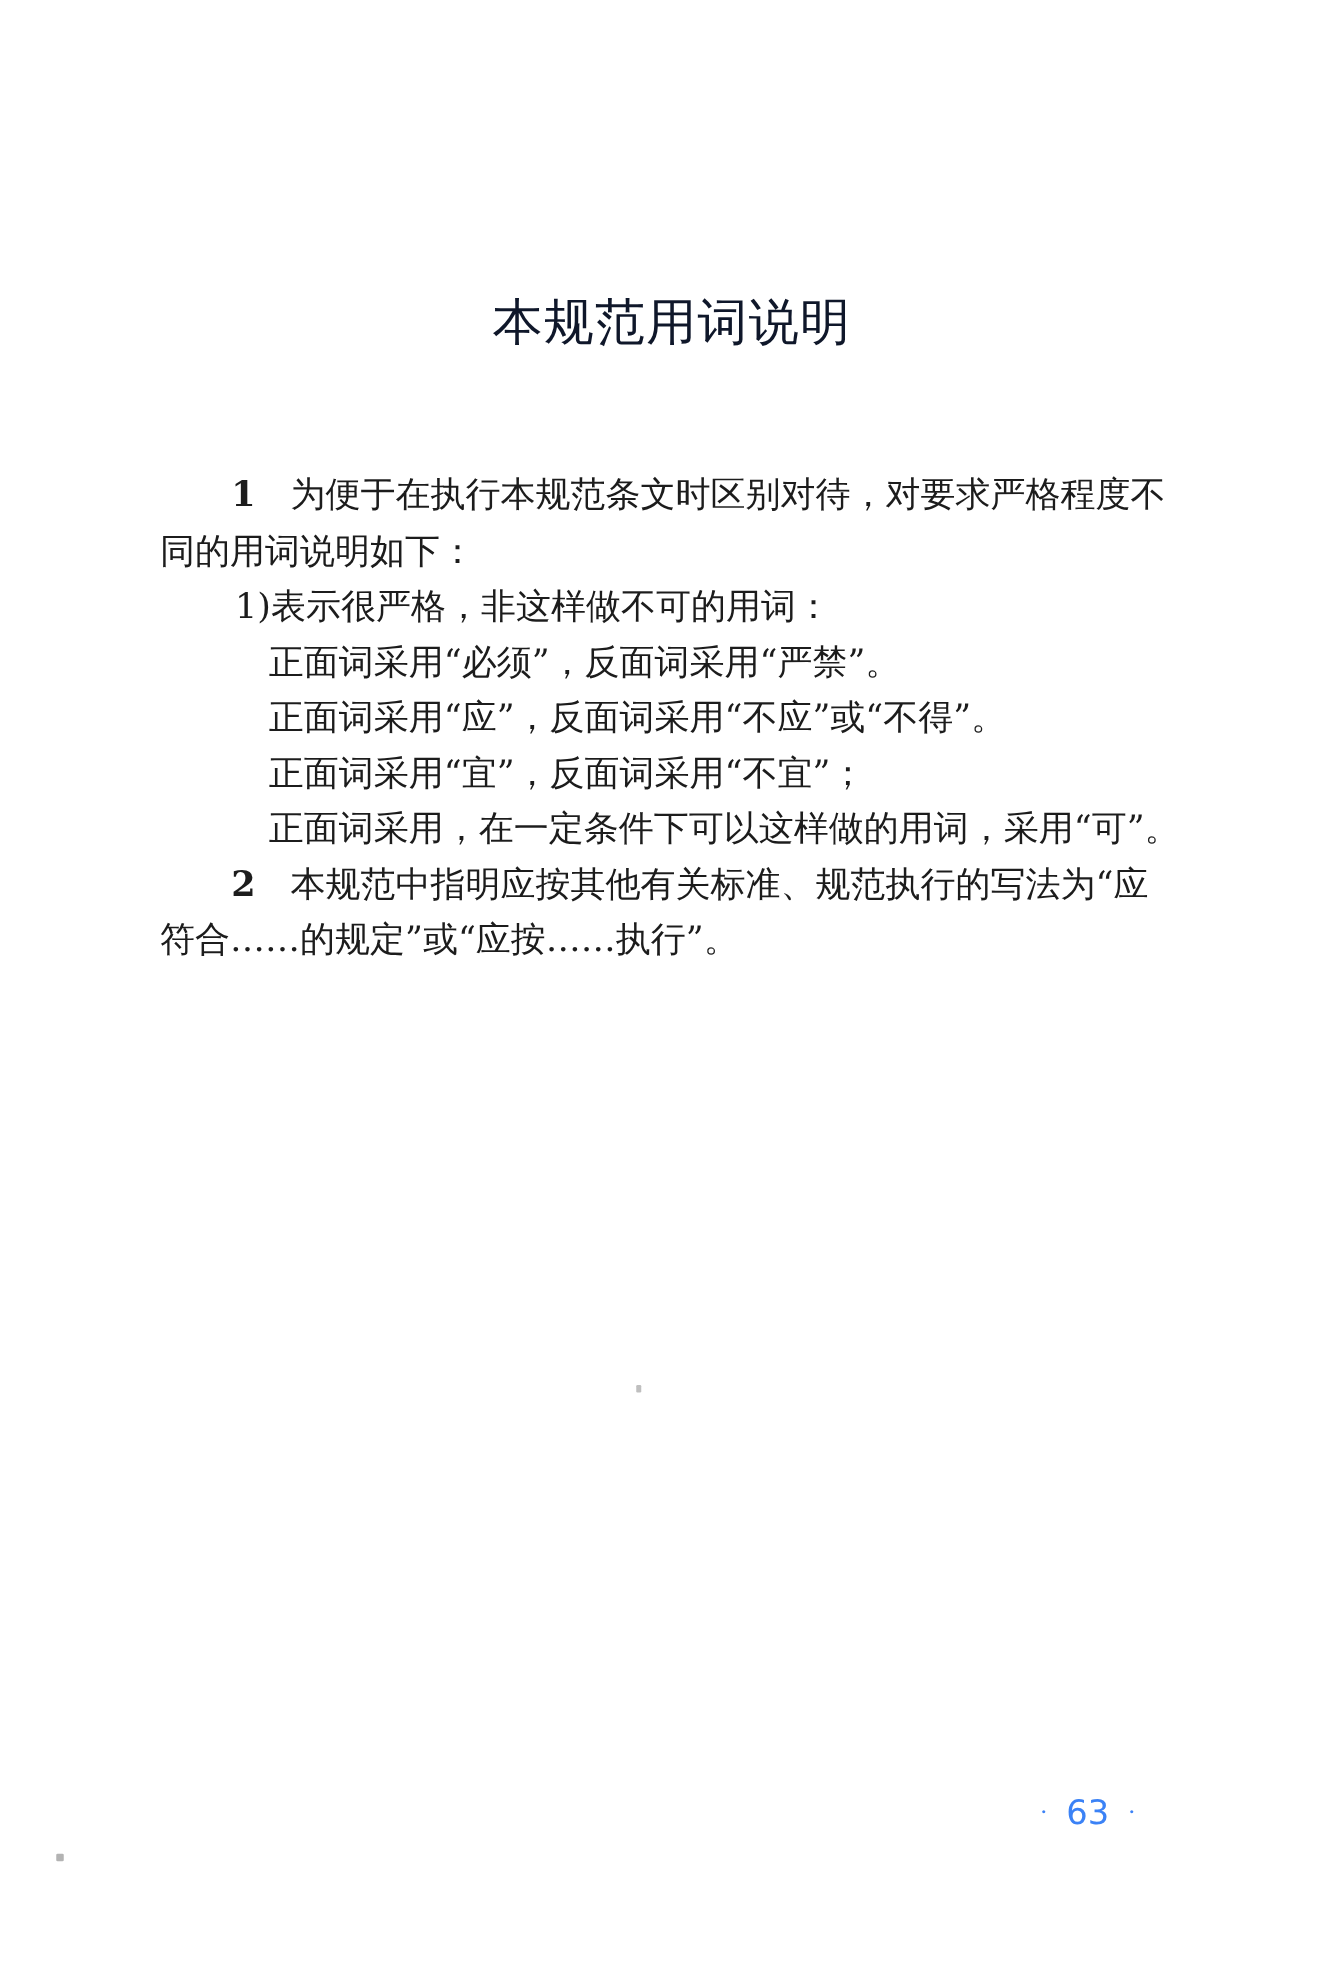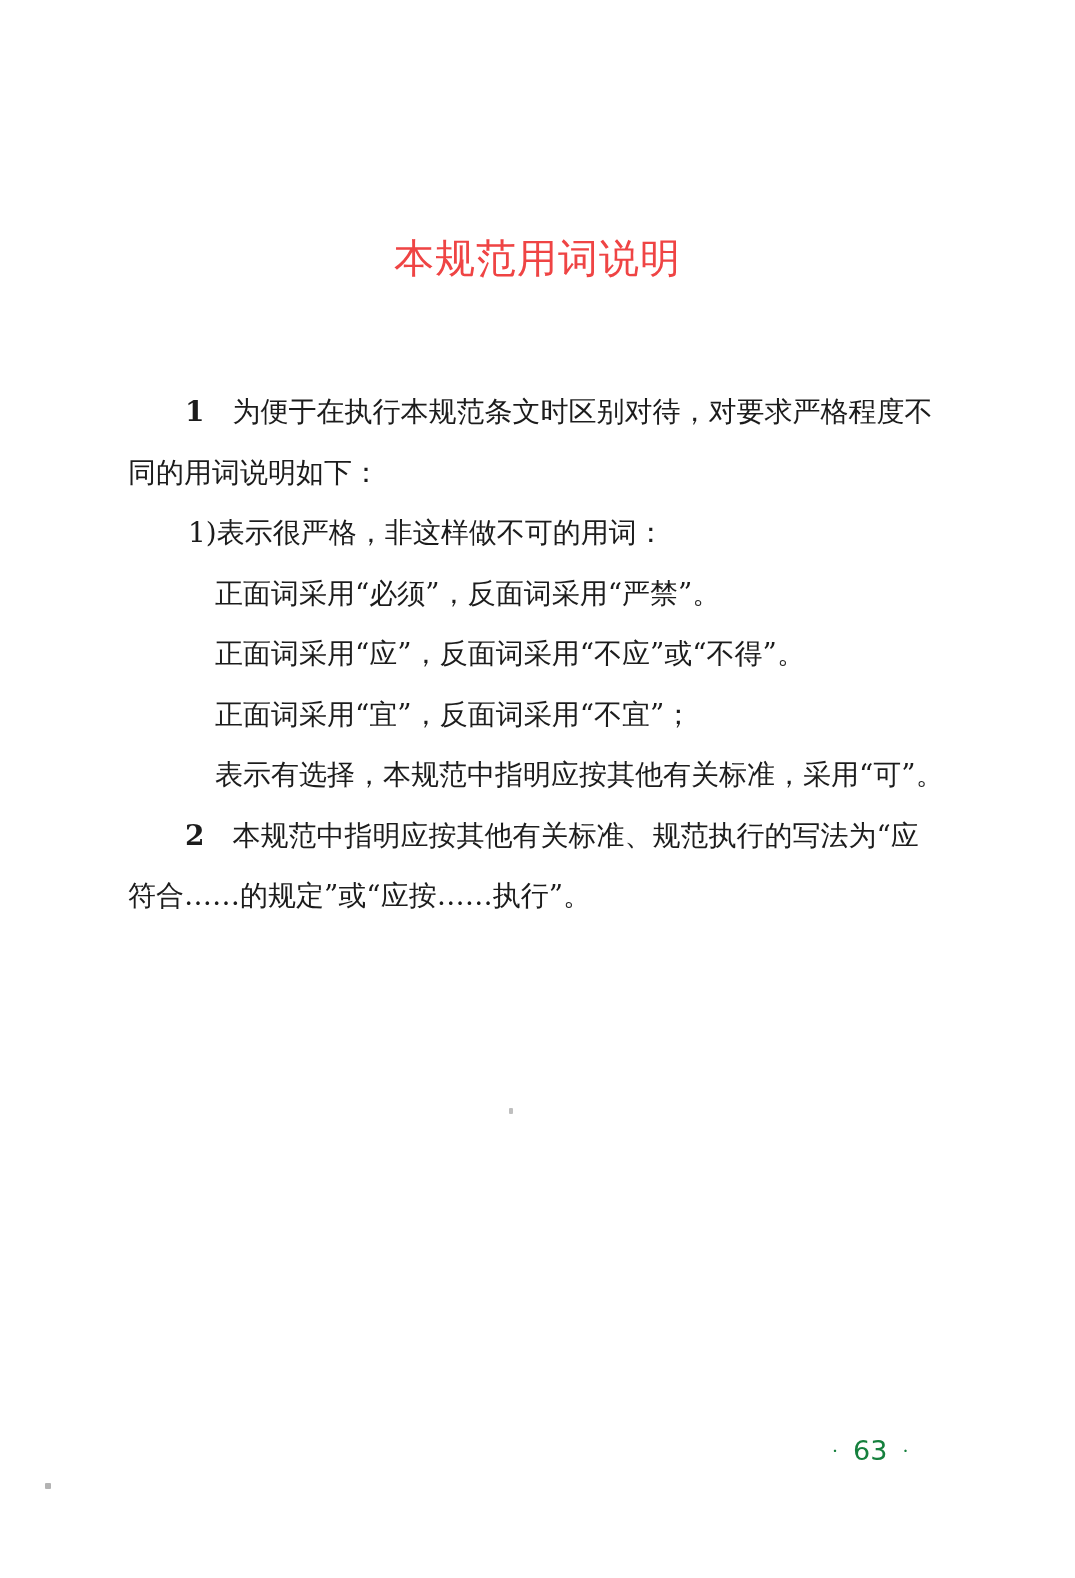--- a/index.html
+++ b/index.html
@@ -19,52 +19,51 @@
   .doc-title {
     position: absolute;
     top: 236px;
     left: 0;
     width: 100%;
     text-align: center;
     font-size: 40px;
     line-height: 44px;
     letter-spacing: 1px;
     font-weight: 500;
-    color: #ef4444;
+    color: #0f172a;
     white-space: nowrap;
   }
   .body-text {
     position: absolute;
     top: 374px;
     left: 128px;
     width: 804px;
     font-size: 28px;
     line-height: 44.5px;
     color: #1c1c1c;
   }
   .line {
     white-space: nowrap;
-    margin-top: 16px;
   }
   .indent-first { padding-left: 57px; }
   .indent-item  { padding-left: 60px; }
   .indent-sub   { padding-left: 87px; }
   .flush        { padding-left: 0; }
   .para-num {
     font-weight: bold;
     margin-right: 28px;
     font-family: "DejaVu Serif", "Liberation Serif", serif;
   }
   .page-number {
     position: absolute;
     top: 1434px;
     left: 832px;
     font-size: 27px;
     line-height: 32px;
-    color: #15803d;
+    color: #3b82f6;
     white-space: nowrap;
   }
   .page-number .dot {
     font-size: 19px;
     vertical-align: 3px;
   }
   .page-number .num {
     margin: 0 15px;
     font-family: "DejaVu Sans", "Liberation Sans", sans-serif;
   }
@@ -104,21 +103,21 @@
     <div class="line indent-item"><span>1)表示很严格，非这样做不可的用词：</span></div>
 
     <div class="line indent-sub"><span>正面词采用“必须”，反面词采用“严禁”。</span></div>
 
 
     <div class="line indent-sub"><span>正面词采用“应”，反面词采用“不应”或“不得”。</span></div>
 
 
     <div class="line indent-sub"><span>正面词采用“宜”，反面词采用“不宜”；</span></div>
 
-    <div class="line indent-sub"><span>表示有选择，本规范中指明应按其他有关标准，采用“可”。</span></div>
+    <div class="line indent-sub"><span>正面词采用，在一定条件下可以这样做的用词，采用“可”。</span></div>
 
     <div class="line indent-first"><span class="para-num">2</span><span>本规范中指明应按其他有关标准、规范执行的写法为“应</span></div>
 
     <div class="line flush"><span>符合……的规定”或“应按……执行”。</span></div>
 
   </div>
 
   <div class="page-number">
     <span class="dot">·</span><span class="num">63</span><span class="dot">·</span>
   </div>

